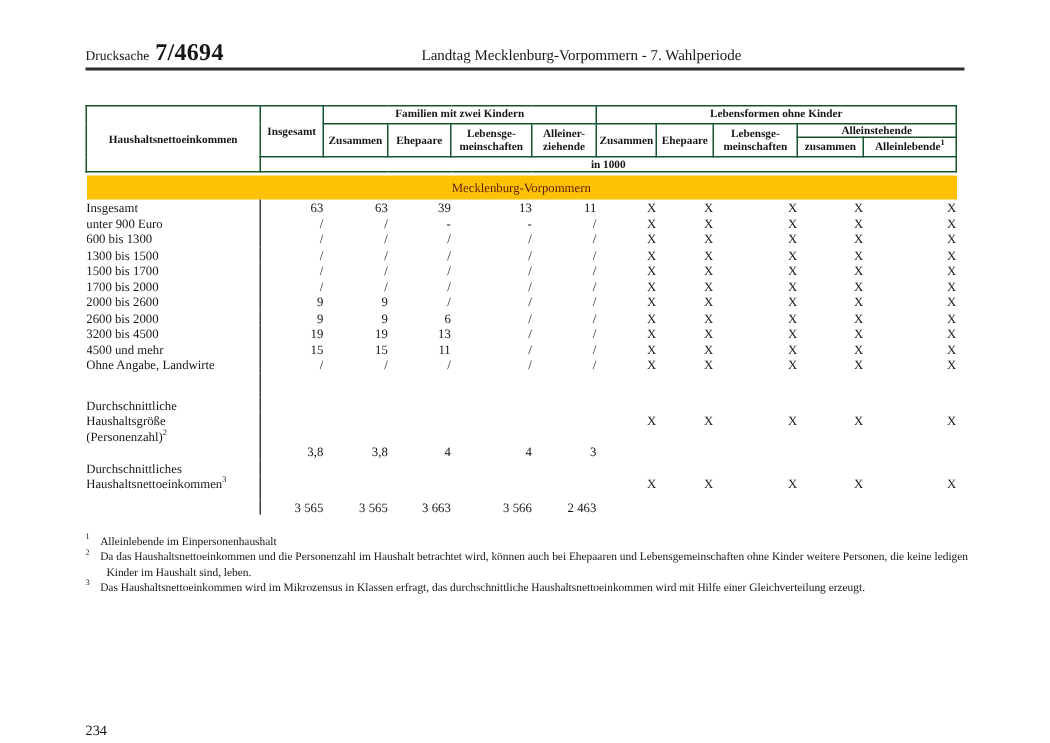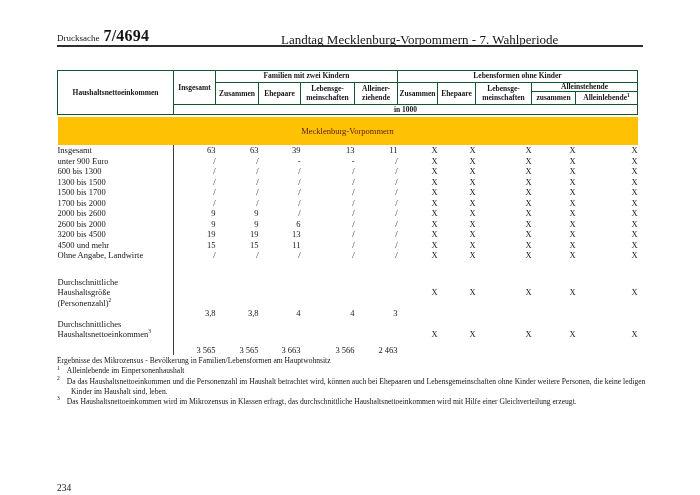--- a/index.html
+++ b/index.html
@@ -4,36 +4,36 @@
 <style>
   html,body{margin:0;padding:0;}
   body{
     width:700px;height:495px;background:#ffffff;position:relative;
     font-family:"Liberation Serif", serif;color:#161616;overflow:hidden;
   }
   
   .doc-head{position:absolute;left:57px;top:27px;white-space:nowrap;}
   .doc-label{font-size:9px;}
   .doc-num{font-size:16px;font-weight:bold;letter-spacing:.2px;}
-  .head-right{position:absolute;left:281px;top:32px;font-size:13px;white-space:nowrap;}
+  .head-right{position:absolute;left:281px;top:32px;font-size:10px;white-space:nowrap;}
   .head-rule{position:absolute;left:57px;top:45px;width:586px;height:2px;background:#2e2e2e;}
 
   
   table.stat{position:absolute;left:57px;top:70px;width:580px;border-collapse:collapse;table-layout:fixed;}
   table.stat th{
     border:1px solid #14532d;font-weight:bold;font-size:7.5px;line-height:1.12;
     text-align:center;vertical-align:middle;padding:0 1px;overflow:hidden;
   }
   .hr1 th{height:11px;}
   .hr2 th{height:8px;}
   .hr3 th{height:12px;}
   .hr4 th{height:9px;}
   .gap-row td{height:2px;padding:0;border:none;}
   .band-row td{
-    height:28px;background:#FFC103;color:#5A1E0A;text-align:center;
+    height:16px;background:#FFC103;color:#5A1E0A;text-align:center;
     font-size:8.5px;line-height:12px;padding:0;
   }
   tbody.data td, tbody.avg td{
     font-size:8.5px;height:10.5px;line-height:10.5px;padding:0;
     vertical-align:bottom;white-space:nowrap;overflow:hidden;
   }
   td.lbl{text-align:left;padding-left:2px;}
   td.divr{border-right:1px solid #3c3c3c;}
   td.val{text-align:right;padding-right:6px;}
   tr.sp1 td{height:16px;}
@@ -306,21 +306,20 @@
       <td class="val">3 565</td>
       <td class="val">3 663</td>
       <td class="val">3 566</td>
       <td class="val">2 463</td>
       <td colspan="5"></td>
     </tr>
   </tbody>
 </table>
 
 <div class="fnotes">
-  <div>Ergebnisse des Mikrozensus - Bevölkerung in Familien/Lebensformen am Hauptwohnsitz</div>
   <div>
 
   <div class="fn"><sup>1</sup><span>Alleinlebende im Einpersonenhaushalt</span></div>
       <div class="fn"><sup>2</sup><span>Da das Haushaltsnettoeinkommen und die Personenzahl im Haushalt betrachtet wird, können auch bei Ehepaaren und Lebensgemeinschaften ohne Kinder weitere Personen, die keine ledigen Kinder im Haushalt sind, leben.</span></div>
       <div class="fn"><sup>3</sup><span>Das Haushaltsnettoeinkommen wird im Mikrozensus in Klassen erfragt, das durchschnittliche Haushaltsnettoeinkommen wird mit Hilfe einer Gleichverteilung erzeugt.</span></div>
     </div>
 </div>
 
 <div class="pagenum">234</div>
 

